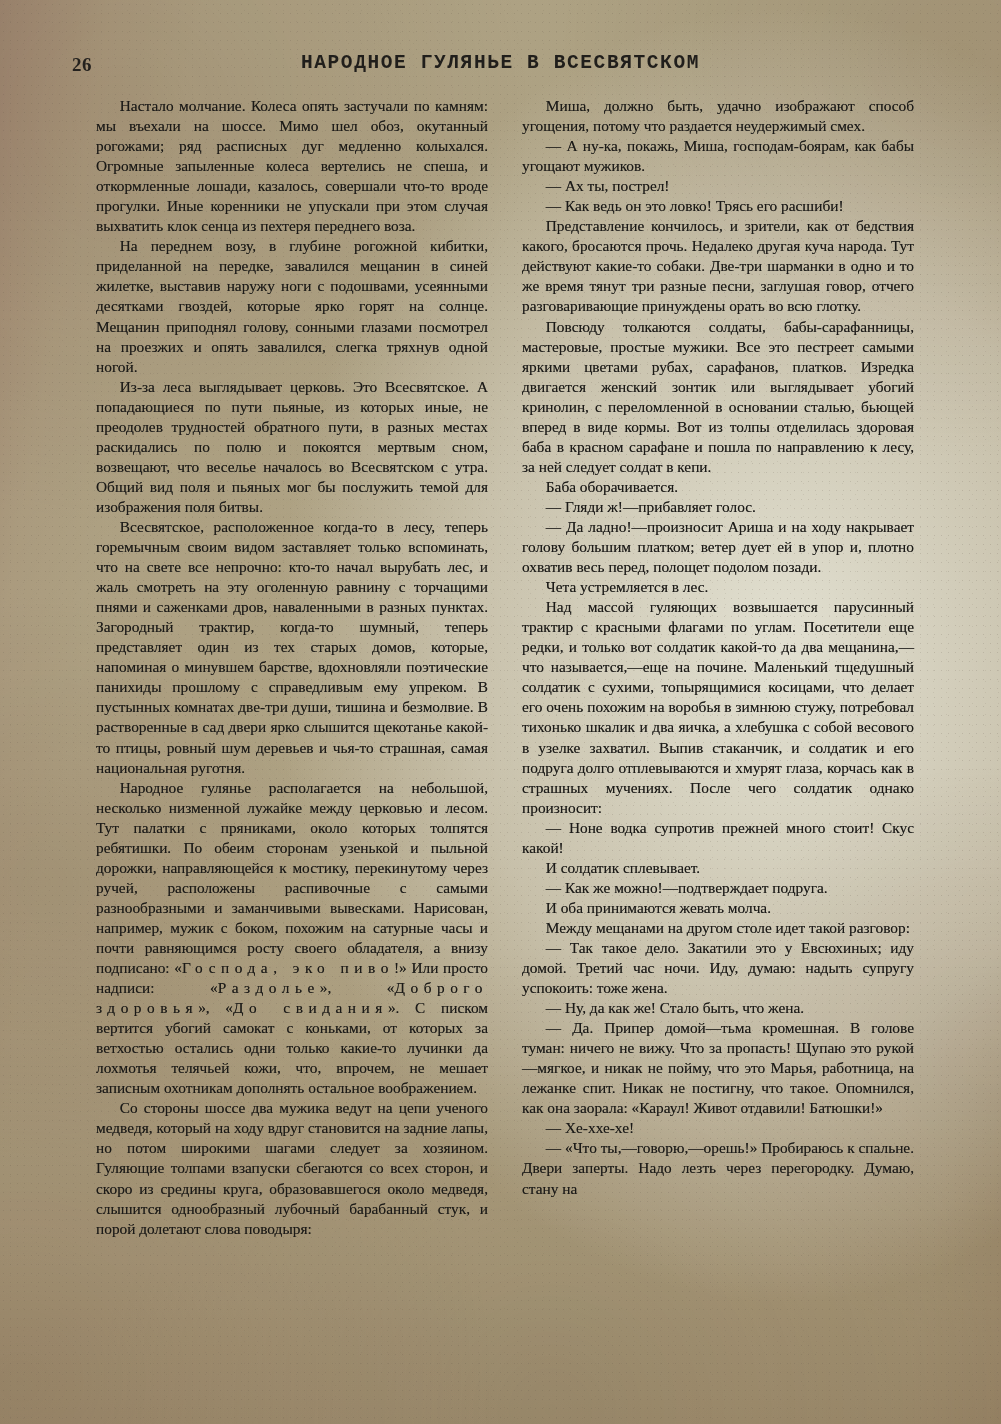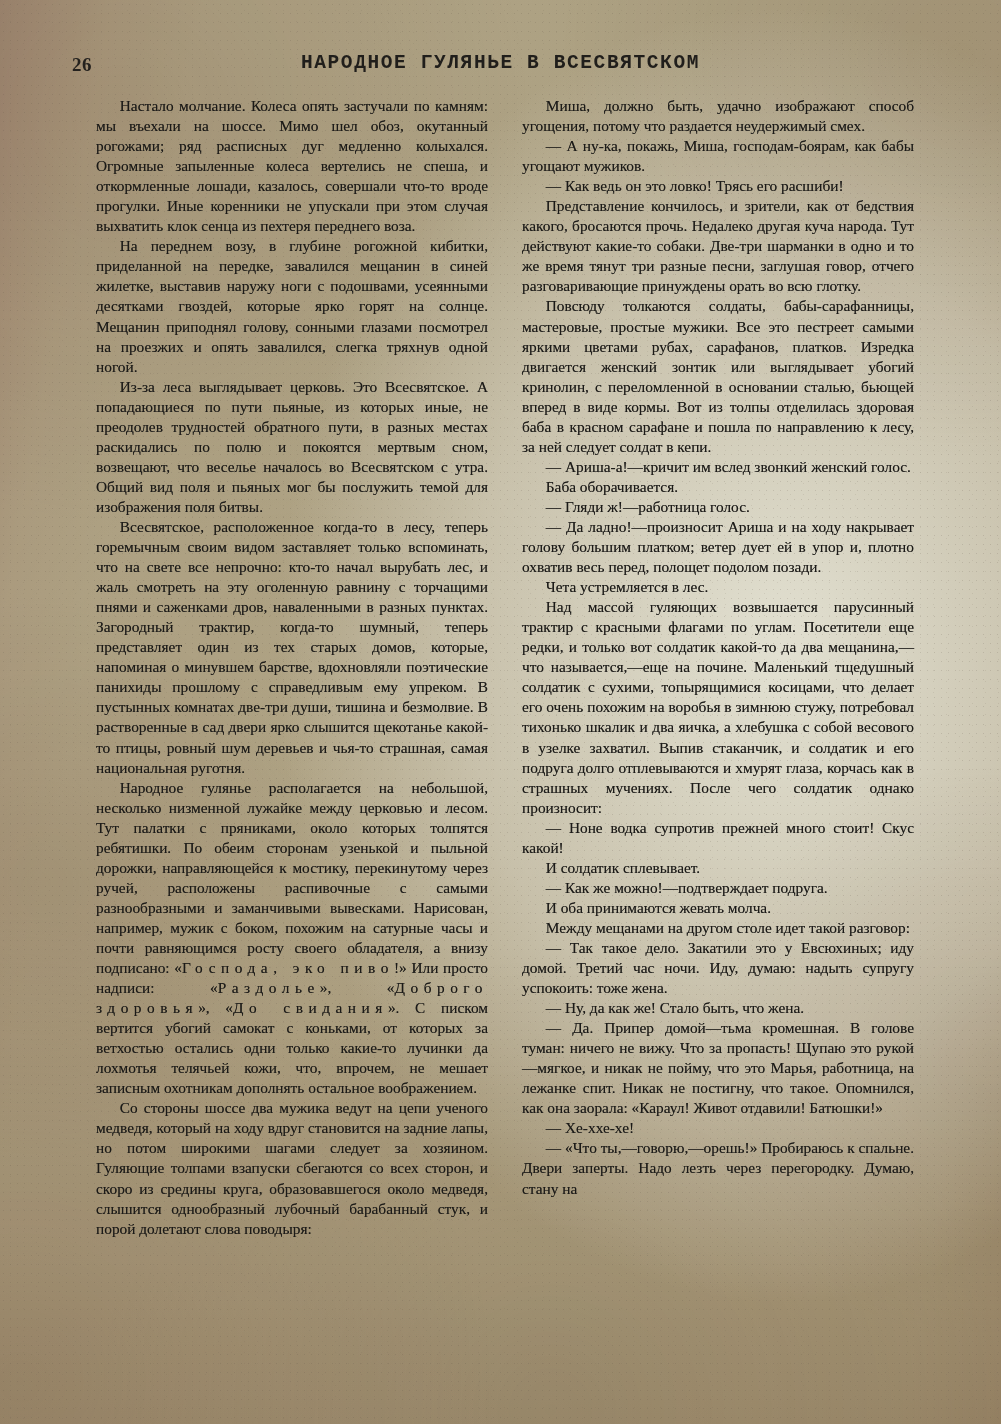--- a/index.html
+++ b/index.html
@@ -131,26 +131,26 @@
         <p>На переднем возу, в глубине рогожной кибитки, приделанной на передке, завалился мещанин в синей жилетке, выставив наружу ноги с подошвами, усеянными десятками гвоздей, которые ярко горят на солнце. Мещанин приподнял голову, сонными глазами посмотрел на проезжих и опять завалился, слегка тряхнув одной ногой.</p>
         <p>Из-за леса выглядывает церковь. Это Всесвятское. А попадающиеся по пути пьяные, из которых иные, не преодолев трудностей обратного пути, в разных местах раскидались по полю и покоятся мертвым сном, возвещают, что веселье началось во Всесвятском с утра. Общий вид поля и пьяных мог бы послужить темой для изображения поля битвы.</p>
         <p>Всесвятское, расположенное когда-то в лесу, теперь горемычным своим видом заставляет только вспоминать, что на свете все непрочно: кто-то начал вырубать лес, и жаль смотреть на эту оголенную равнину с торчащими пнями и саженками дров, наваленными в разных пунктах. Загородный трактир, когда-то шумный, теперь представляет один из тех старых домов, которые, напоминая о минувшем барстве, вдохновляли поэтические панихиды прошлому с справедливым ему упреком. В пустынных комнатах две-три души, тишина и безмолвие. В растворенные в сад двери ярко слышится щекотанье какой-то птицы, ровный шум деревьев и чья-то страшная, самая национальная руготня.</p>
         <p><span>Народное гулянье располагается на небольшой, несколько низменной лужайке между церковью и лесом. Тут палатки с пряниками, около которых толпятся ребятишки. По обеим сторонам узенькой и пыльной дорожки, направляющейся к мостику, перекинутому через ручей, расположены распивочные с самыми разнообразными и заманчивыми вывесками. Нарисован, например, мужик с боком, похожим на сатурные часы и почти равняющимся росту своего обладателя, а внизу подписано: «</span><span class="spaced">Господа, эко пиво</span><span>!» Или просто надписи: «</span><span class="spaced">Раздолье</span><span>», «</span><span class="spaced">Доброго здоровья</span><span>», «</span><span class="spaced">До свидания</span><span>». С писком вертится убогий самокат с коньками, от которых за ветхостью остались одни только какие-то лучинки да лохмотья телячьей кожи, что, впрочем, не мешает записным охотникам дополнять остальное воображением.</span></p>
         <p>Со стороны шоссе два мужика ведут на цепи ученого медведя, который на ходу вдруг становится на задние лапы, но потом широкими шагами следует за хозяином. Гуляющие толпами взапуски сбегаются со всех сторон, и скоро из средины круга, образовавшегося около медведя, слышится однообразный лубочный барабанный стук, и порой долетают слова поводыря:</p>
       </div>
 
       <div class="col">
         <p>Миша, должно быть, удачно изображают способ угощения, потому что раздается неудержимый смех.</p>
         <p>— А ну-ка, покажь, Миша, господам-боярам, как бабы угощают мужиков.</p>
+        <p>— Ах ты, пострел!</p>
         <p>— Как ведь он это ловко! Трясь его расшиби!</p>
         <p>Представление кончилось, и зрители, как от бедствия какого, бросаются прочь. Недалеко другая куча народа. Тут действуют какие-то собаки. Две-три шарманки в одно и то же время тянут три разные песни, заглушая говор, отчего разговаривающие принуждены орать во всю глотку.</p>
         <p>Повсюду толкаются солдаты, бабы-сарафанницы, мастеровые, простые мужики. Все это пестреет самыми яркими цветами рубах, сарафанов, платков. Изредка двигается женский зонтик или выглядывает убогий кринолин, с переломленной в основании сталью, бьющей вперед в виде кормы. Вот из толпы отделилась здоровая баба в красном сарафане и пошла по направлению к лесу, за ней следует солдат в кепи.</p>
-        <p>— Ариша-а!—кричит им вслед звонкий женский голос.</p>
         <p>Баба оборачивается.</p>
-        <p>— Гляди ж!—работница голос.</p>
+        <p>— Гляди ж!—прибавляет голос.</p>
         <p>— Да ладно!—произносит Ариша и на ходу накрывает голову большим платком; ветер дует ей в упор и, плотно охватив весь перед, полощет подолом позади.</p>
         <p>Чета устремляется в лес.</p>
         <p>Над массой гуляющих возвышается парусинный трактир с красными флагами по углам. Посетители еще редки, и только вот солдатик какой-то да два мещанина,—что называется,—еще на почине. Маленький тщедушный солдатик с сухими, топырящимися косицами, что делает его очень похожим на воробья в зимнюю стужу, потребовал тихонько шкалик и два яичка, а хлебушка с собой весового в узелке захватил. Выпив стаканчик, и солдатик и его подруга долго отплевываются и хмурят глаза, корчась как в страшных мучениях. После чего солдатик однако произносит:</p>
         <p>— Ноне водка супротив прежней много стоит! Скус какой!</p>
         <p>И солдатик сплевывает.</p>
         <p>— Как же можно!—подтверждает подруга.</p>
         <p>И оба принимаются жевать молча.</p>
         <p>Между мещанами на другом столе идет такой разговор:</p>
         <p>— Так такое дело. Закатили это у Евсюхиных; иду домой. Третий час ночи. Иду, думаю: надыть супругу успокоить: тоже жена.</p>
         <p>— Ну, да как же! Стало быть, что жена.</p>

